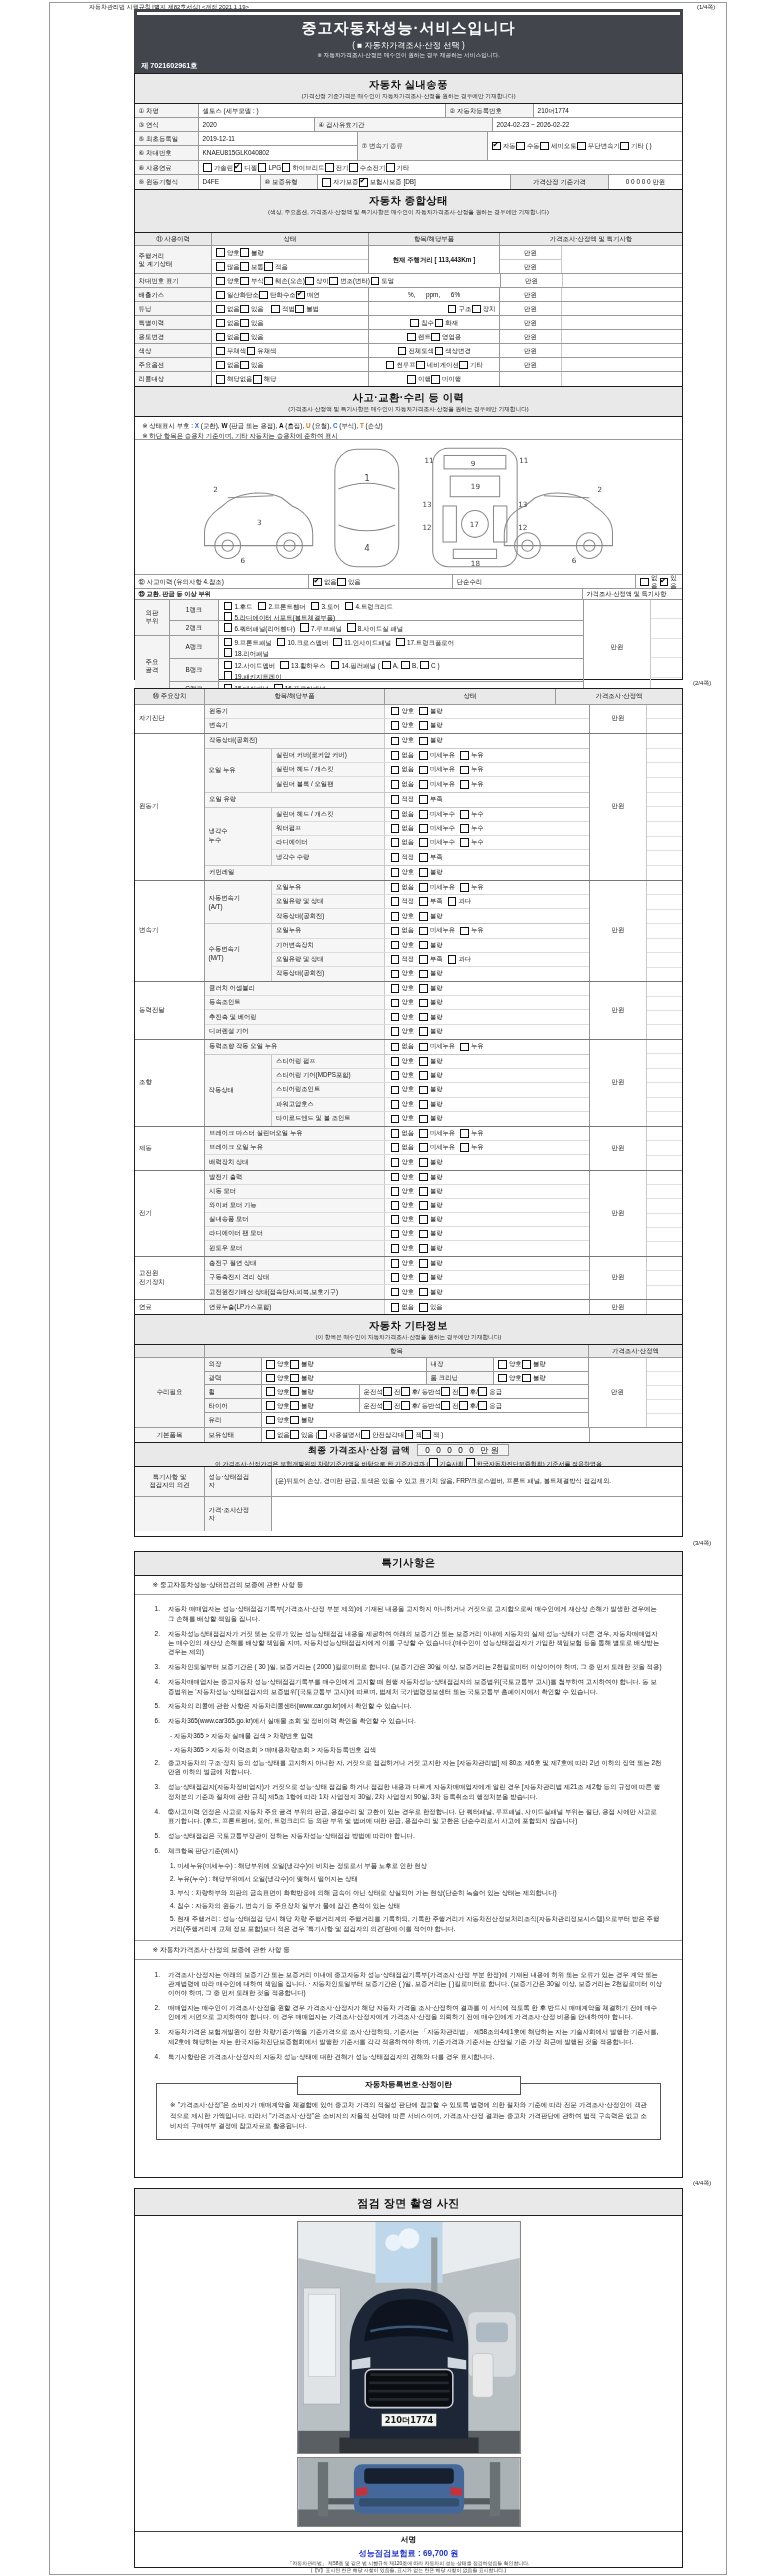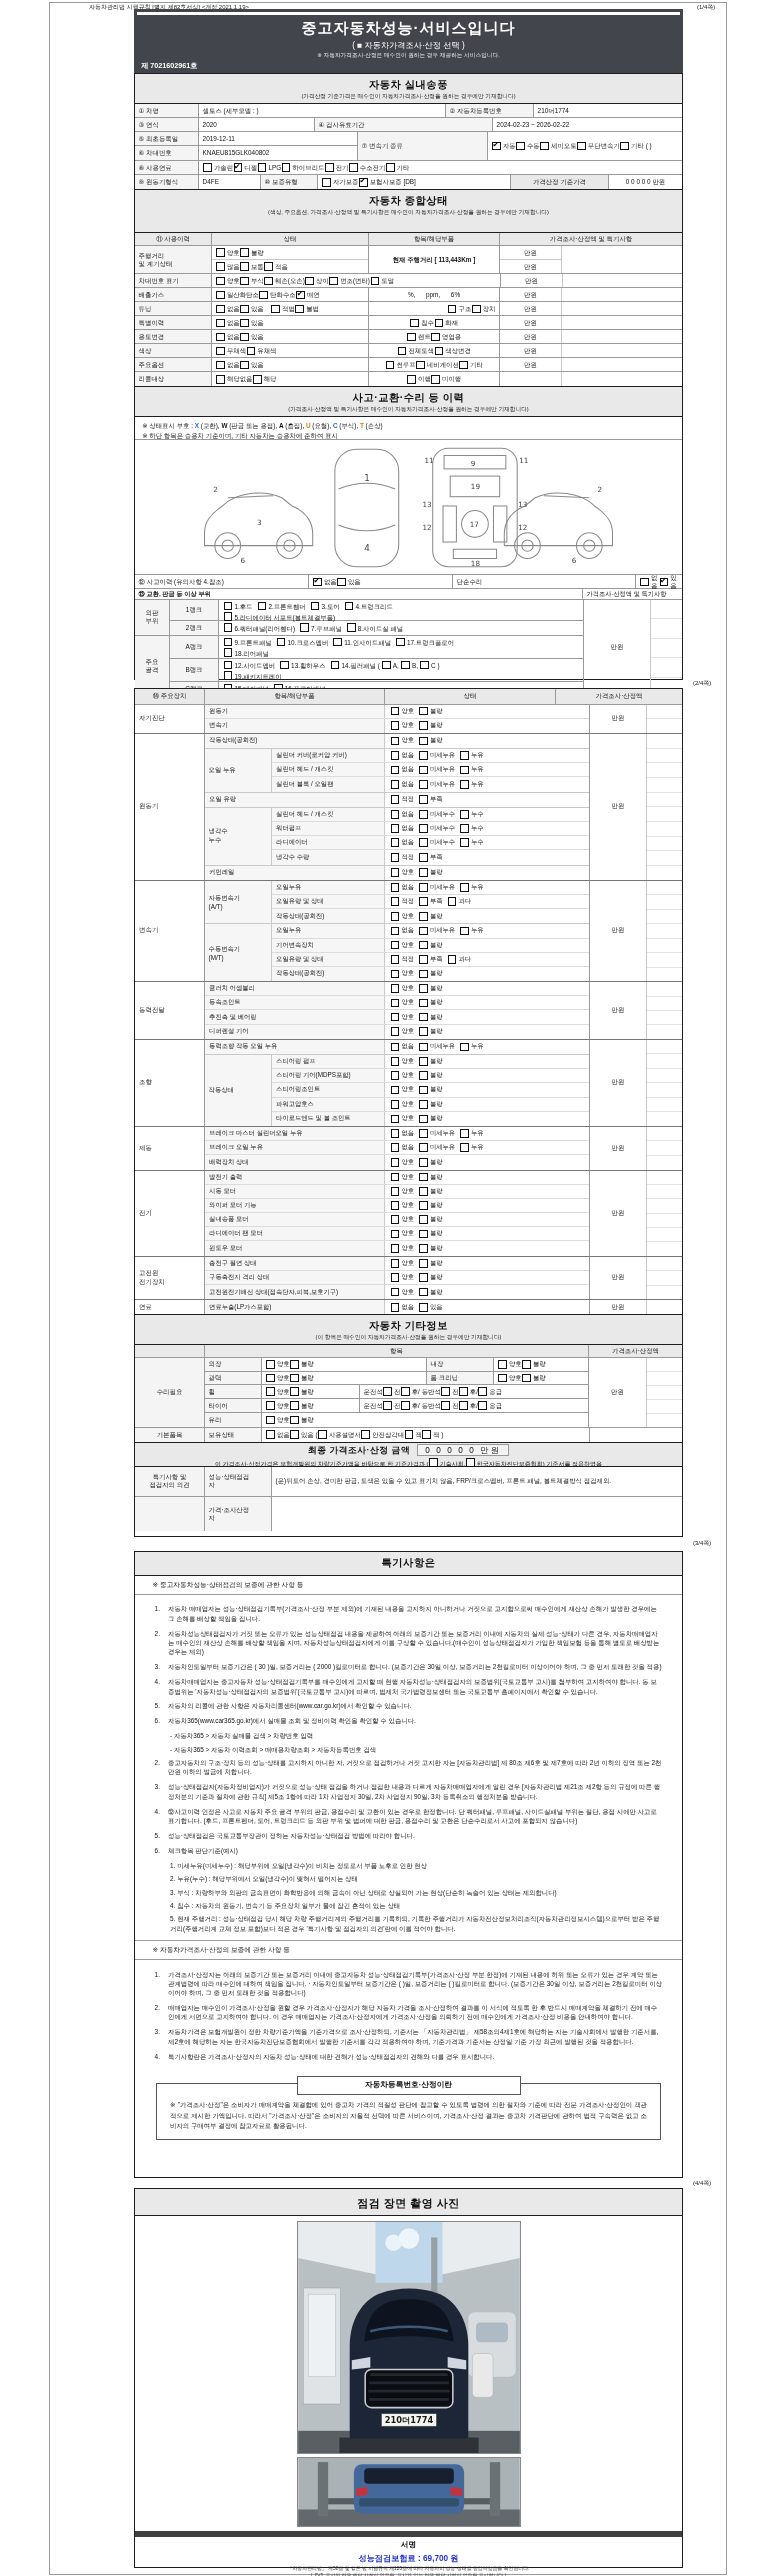--- a/index.html
+++ b/index.html
@@ -61,21 +61,21 @@
 .ni .nn{width:13.4px;flex:none}
 .ni .nt{flex:1}
 .ni.sub{margin:1px 0 4.1px 15.5px}
 .nsec{padding:4.6px 17.5px;border-bottom:0.5px solid #9a9a9a;font-size:6.7px}
 .nbody{padding:9.3px 19.6px 3.1px 19.6px}
 .infobox{margin:13.4px 20.6px 0 20.6px;border:1px solid #555;position:relative;padding:0 13.4px 7.2px 13.4px}
 .infobox .ib-title{width:222px;margin:-8.2px auto 5.2px auto;border:1px solid #555;background:#fff;
 text-align:center;font-weight:bold;font-size:7.7px;padding:3.6px 0}
 .infobox .ib-body{font-size:6.4px;line-height:1.65;text-align:justify}
 .photo{display:block;margin:0 auto;border:0.5px solid #888}
-.signbox{border-top:6px solid #404040;text-align:center;box-sizing:border-box;padding-top:3.6px}
+.signbox{border-top:1px solid #404040;text-align:center;box-sizing:border-box;padding-top:3.6px}
 .sign-title{font-size:7.7px;font-weight:bold}
 .sign-fee{font-size:8.2px;font-weight:bold;margin-top:2.6px}
 .sign-note{font-size:4.9px;color:#333;margin-top:1.5px}
 svg text{font-family:"DejaVu Sans",sans-serif}
 </style>
 </head>
 <body>
 
 <div class="pageborder"></div>
 <div class="meta">자동차관리법 시행규칙 [별지 제82호서식] &lt;개정 2021.1.19&gt;</div>

